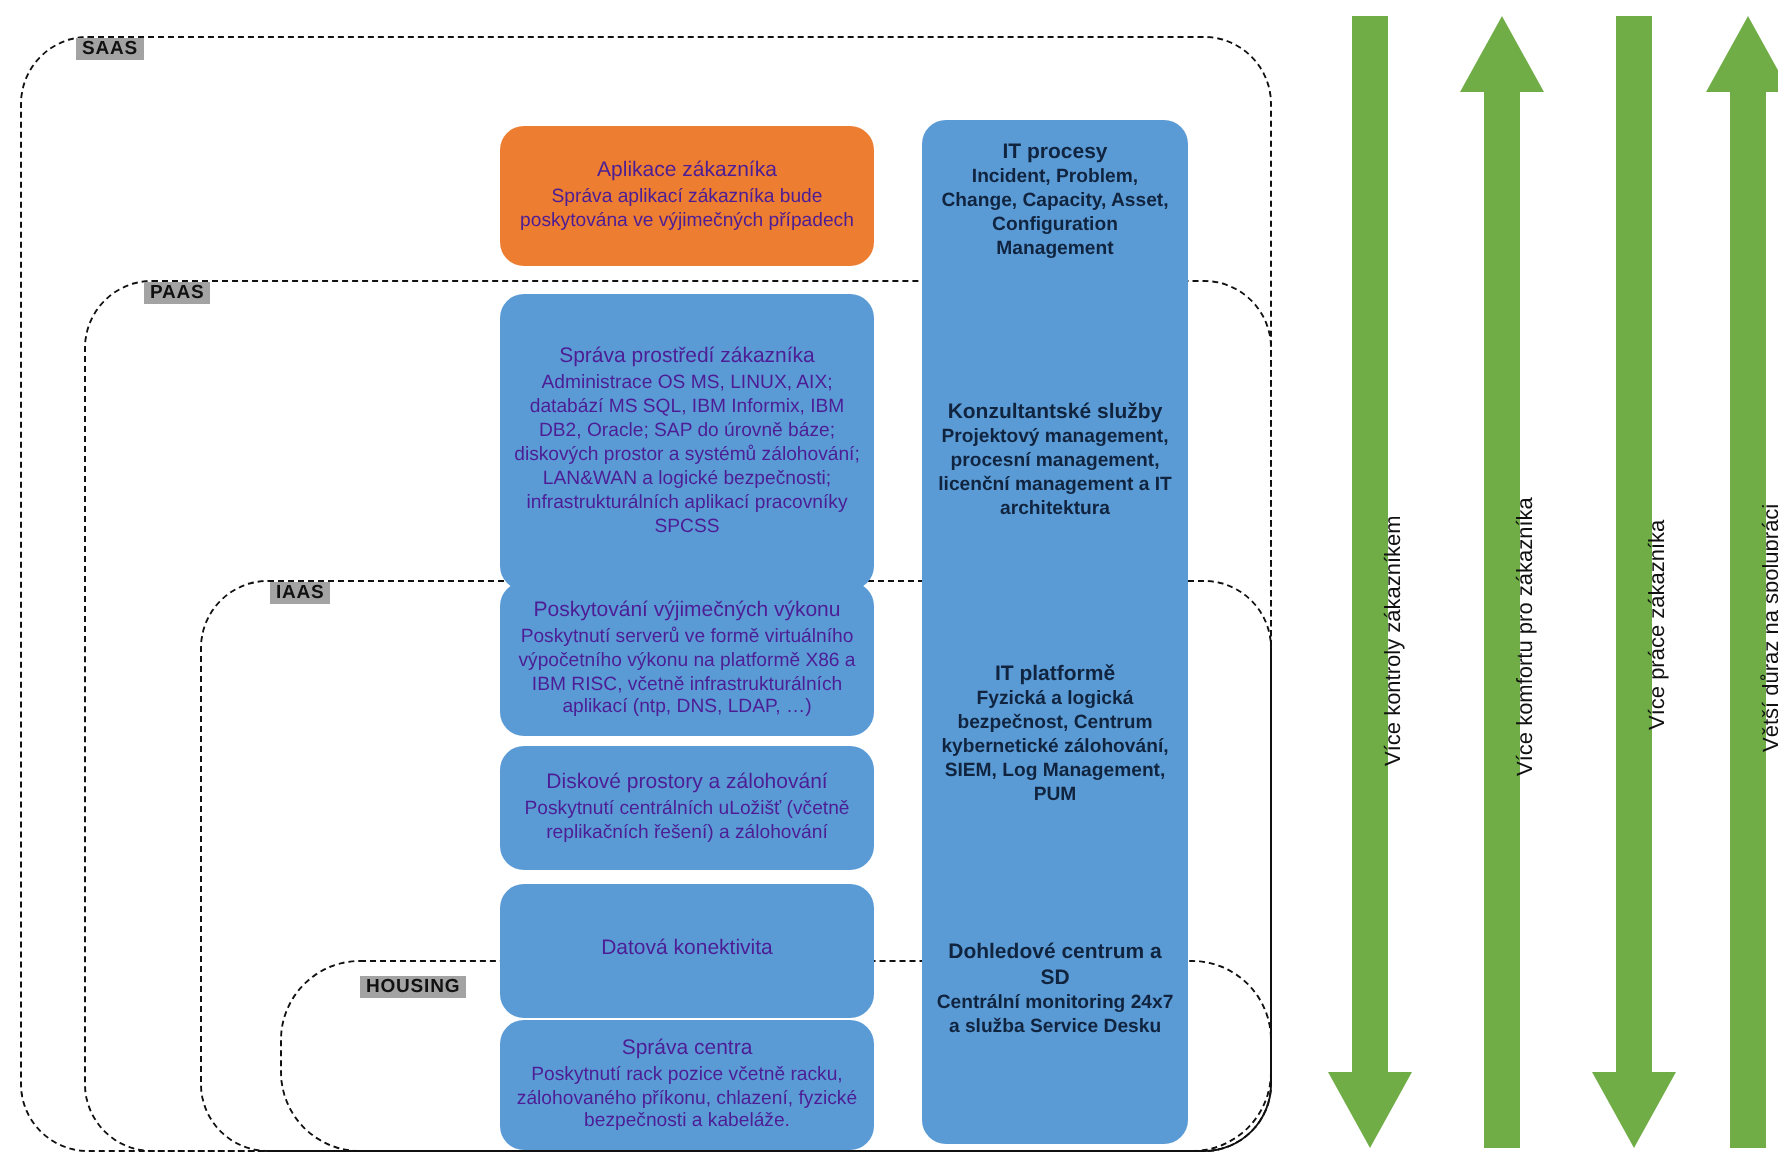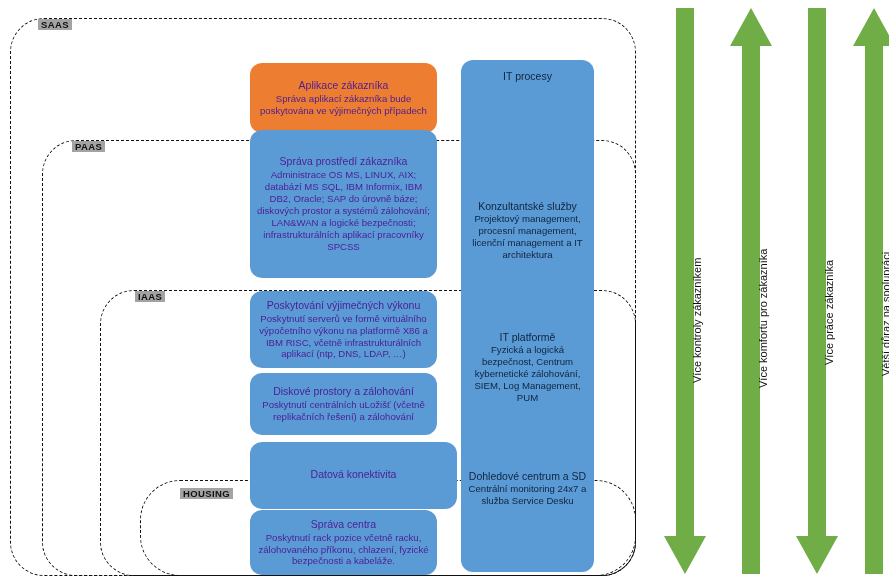--- a/index.html
+++ b/index.html
@@ -56,20 +56,21 @@
     box-sizing:border-box;
   }
   .pillar-group{
     position:absolute;
     left:0;width:133px;
     text-align:center;
     color:#10243f;
     line-height:1.25;
     padding:0 5px;
     box-sizing:border-box;
+    font-weight:bold;
   }
   .pillar-group .title{font-size:10.5px;}
   .pillar-group .body{font-size:9.6px;}
 
   
   .arrow{position:absolute;top:8px;width:46px;height:566px;}
   .arrow svg{display:block;}
   .arrow-label{
     position:absolute;
     font-size:11px;
@@ -94,47 +95,48 @@
   <div class="layer-label" style="left:135px;top:291px;">IAAS</div>
 
   <div class="layer" style="left:140px;top:480px;width:496px;height:96px;border-radius:40px;"></div>
   <div class="layer-label" style="left:180px;top:488px;">HOUSING</div>
 
   <div class="box orange" style="left:250px;top:63px;width:187px;height:70px;">
     <div class="title">Aplikace zákazníka</div>
     <div class="body">Správa aplikací zákazníka bude poskytována ve výjimečných případech</div>
   </div>
 
-  <div class="box blue" style="left:250px;top:130px;width:187px;height:148px;">
+  <div class="box blue" style="left:250px;top:147px;width:187px;height:148px;">
     <div class="title">Správa prostředí zákazníka</div>
     <div class="body">Administrace OS MS, LINUX, AIX; databází MS SQL, IBM Informix, IBM DB2, Oracle; SAP do úrovně báze; diskových prostor a systémů zálohování; LAN&amp;WAN a logické bezpečnosti; infrastrukturálních aplikací pracovníky SPCSS</div>
   </div>
 
   <div class="box blue" style="left:250px;top:291px;width:187px;height:77px;">
     <div class="title">Poskytování výjimečných výkonu</div>
     <div class="body">Poskytnutí serverů  ve formě virtuálního výpočetního výkonu na platformě X86 a IBM RISC, včetně infrastrukturálních aplikací (ntp, DNS, LDAP, …)</div>
   </div>
 
   <div class="box blue" style="left:250px;top:373px;width:187px;height:62px;">
     <div class="title">Diskové prostory a zálohování</div>
     <div class="body">Poskytnutí centrálních uLožišť (včetně replikačních řešení) a zálohování</div>
   </div>
 
-  <div class="box blue" style="left:250px;top:442px;width:207px;height:67px;">
+  <div class="box blue" style="left:250px;top:442px;width:187px;height:67px;">
     <div class="title">Datová konektivita</div>
   </div>
 
   <div class="box blue" style="left:250px;top:510px;width:187px;height:65px;">
     <div class="title">Správa centra</div>
     <div class="body">Poskytnutí rack pozice včetně racku, zálohovaného příkonu, chlazení, fyzické bezpečnosti a kabeláže.</div>
   </div>
 
   <div id="right-pillar">
     <div class="pillar-group" style="top:10px;">
       <div class="title">IT procesy</div>
+      <div class="body">Incident, Problem, Change, Capacity, Asset, Configuration Management</div>
     </div>
     <div class="pillar-group" style="top:140px;">
       <div class="title">Konzultantské služby</div>
       <div class="body">Projektový management, procesní management, licenční management a IT architektura</div>
     </div>
     <div class="pillar-group" style="top:271px;">
       <div class="title">IT platformě</div>
       <div class="body">Fyzická a logická bezpečnost, Centrum kybernetické zálohování, SIEM, Log Management, PUM</div>
     </div>
     <div class="pillar-group" style="top:410px;">

